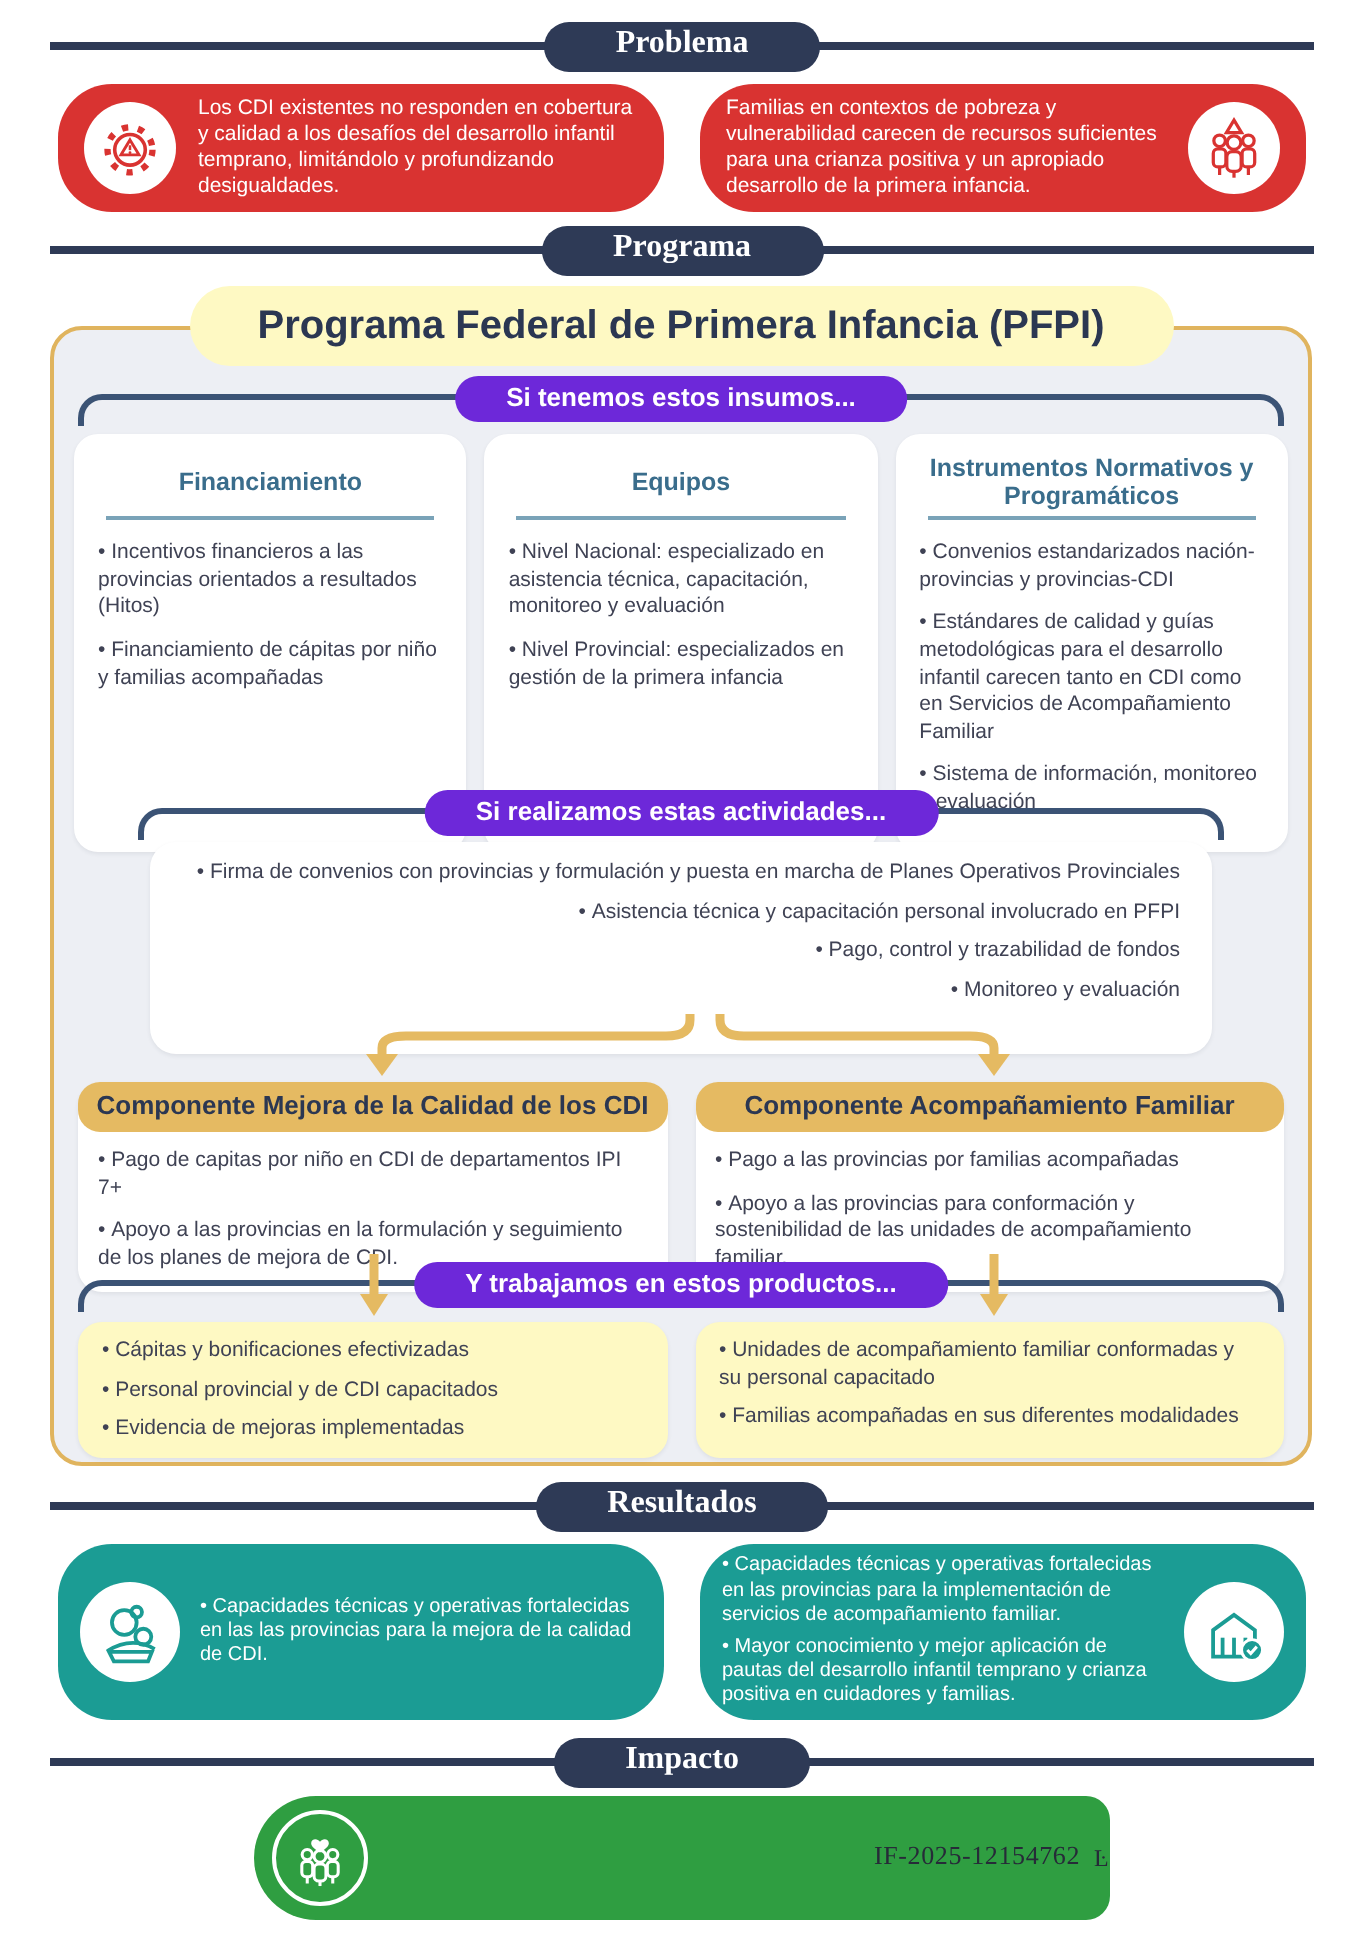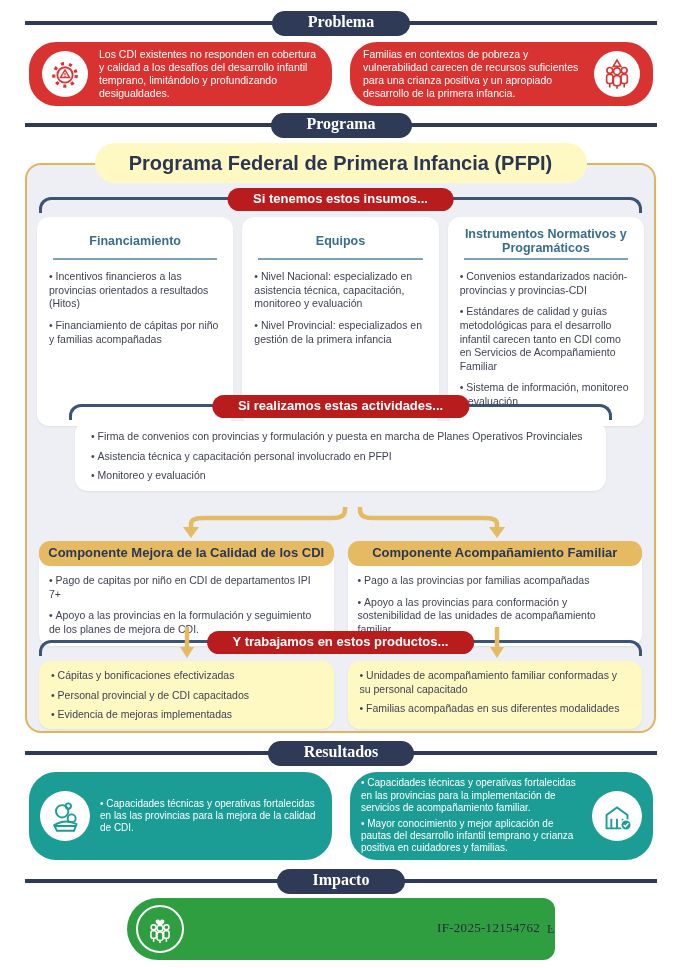--- a/index.html
+++ b/index.html
@@ -28,34 +28,34 @@
   .title-pill{position:absolute;top:143px;left:50%;transform:translateX(-50%);width:492px;height:40px;
               background:#fef9c3;border-radius:22px;color:#2b3752;font-size:20px;font-weight:bold;
               text-align:center;line-height:40px;z-index:3;}
   .program-body{position:absolute;top:163px;left:25px;width:631px;height:570px;background:#edeff4;
                 border:2px solid #e0b45e;border-radius:16px;box-sizing:border-box;}
 
   
   .bracket-row{position:absolute;height:24px;}
   .bracket{position:absolute;left:0;right:0;top:9px;height:13px;border:3px solid #3b5375;border-bottom:none;
            border-top-left-radius:12px;border-top-right-radius:12px;}
-  .pill-blue{position:absolute;left:50%;top:0;transform:translateX(-50%);background:#b91c1c;color:#fff;
+  .pill-blue{position:absolute;left:50%;top:0;transform:translateX(-50%);background:#6d28d9;color:#fff;
              font-size:13px;font-weight:bold;padding:3px 26px 5px;border-radius:14px;white-space:nowrap;z-index:2;}
 
   
   .cards-row{position:absolute;top:52px;left:10px;right:10px;display:flex;gap:9px;}
   .card{flex:1;background:#fff;border-radius:12px;padding:9px 12px;min-height:156px;box-shadow:0 1px 2px rgba(40,50,70,.08);}
   .card-title{color:#3a6d8c;font-weight:bold;font-size:12.5px;text-align:center;line-height:1.15;height:30px;
               display:flex;align-items:center;justify-content:center;}
   .card-rule{height:0;border-top:2px solid #7aa3b8;margin:2px 4px 10px;}
   .bullet{font-size:10.5px;color:#3f4254;line-height:1.3;margin:0 0 8px;}
   .bullet::before{content:"\2022\00a0";}
 
   .activities-box{position:absolute;top:256px;left:48px;right:48px;background:#fff;border-radius:13px;
-                  padding:9px 16px 2px;box-shadow:0 1px 2px rgba(40,50,70,.08);}
+                  padding:9px 16px 18px;box-shadow:0 1px 2px rgba(40,50,70,.08);text-align:right;}
   .activities-box .bullet{margin-bottom:6px;}
 
   
   .split-arrows{position:absolute;top:342px;left:0;width:631px;height:34px;}
   .v-arrow{position:absolute;top:462px;width:16px;height:32px;z-index:3;}
 
   
   .comp-row{position:absolute;top:376px;left:12px;right:12px;display:flex;gap:14px;}
   .comp{flex:1;background:#fff;border-radius:12px;box-shadow:0 1px 2px rgba(40,50,70,.08);}
   .comp-header{background:#e5ba62;border-radius:11px;color:#2b3752;font-size:13px;font-weight:bold;
@@ -158,20 +158,21 @@
     </div>
 
     <div class="bracket-row" style="top:230px;left:42px;right:42px">
       <div class="bracket"></div>
       <div class="pill-blue">Si realizamos estas actividades...</div>
     </div>
 
     <div class="activities-box">
       <p class="bullet">Firma de convenios con provincias y  formulación y puesta en marcha de Planes Operativos Provinciales</p>
       <p class="bullet">Asistencia técnica y capacitación personal involucrado en PFPI</p>
+      <p class="bullet">Pago, control y trazabilidad de fondos</p>
       <p class="bullet">Monitoreo y evaluación</p>
     </div>
 
     <svg class="split-arrows" viewBox="0 0 631 34" fill="none">
       <path d="M318 0 V3 Q318 11 306 11 H176 Q164 11 164 17 V20" stroke="#e5ba62" stroke-width="4.5"></path>
       <polygon points="156,20 172,20 164,31" fill="#e5ba62"></polygon>
       <path d="M333 0 V3 Q333 11 345 11 H458 Q470 11 470 17 V20" stroke="#e5ba62" stroke-width="4.5"></path>
       <polygon points="462,20 478,20 470,31" fill="#e5ba62"></polygon>
     </svg>
 

